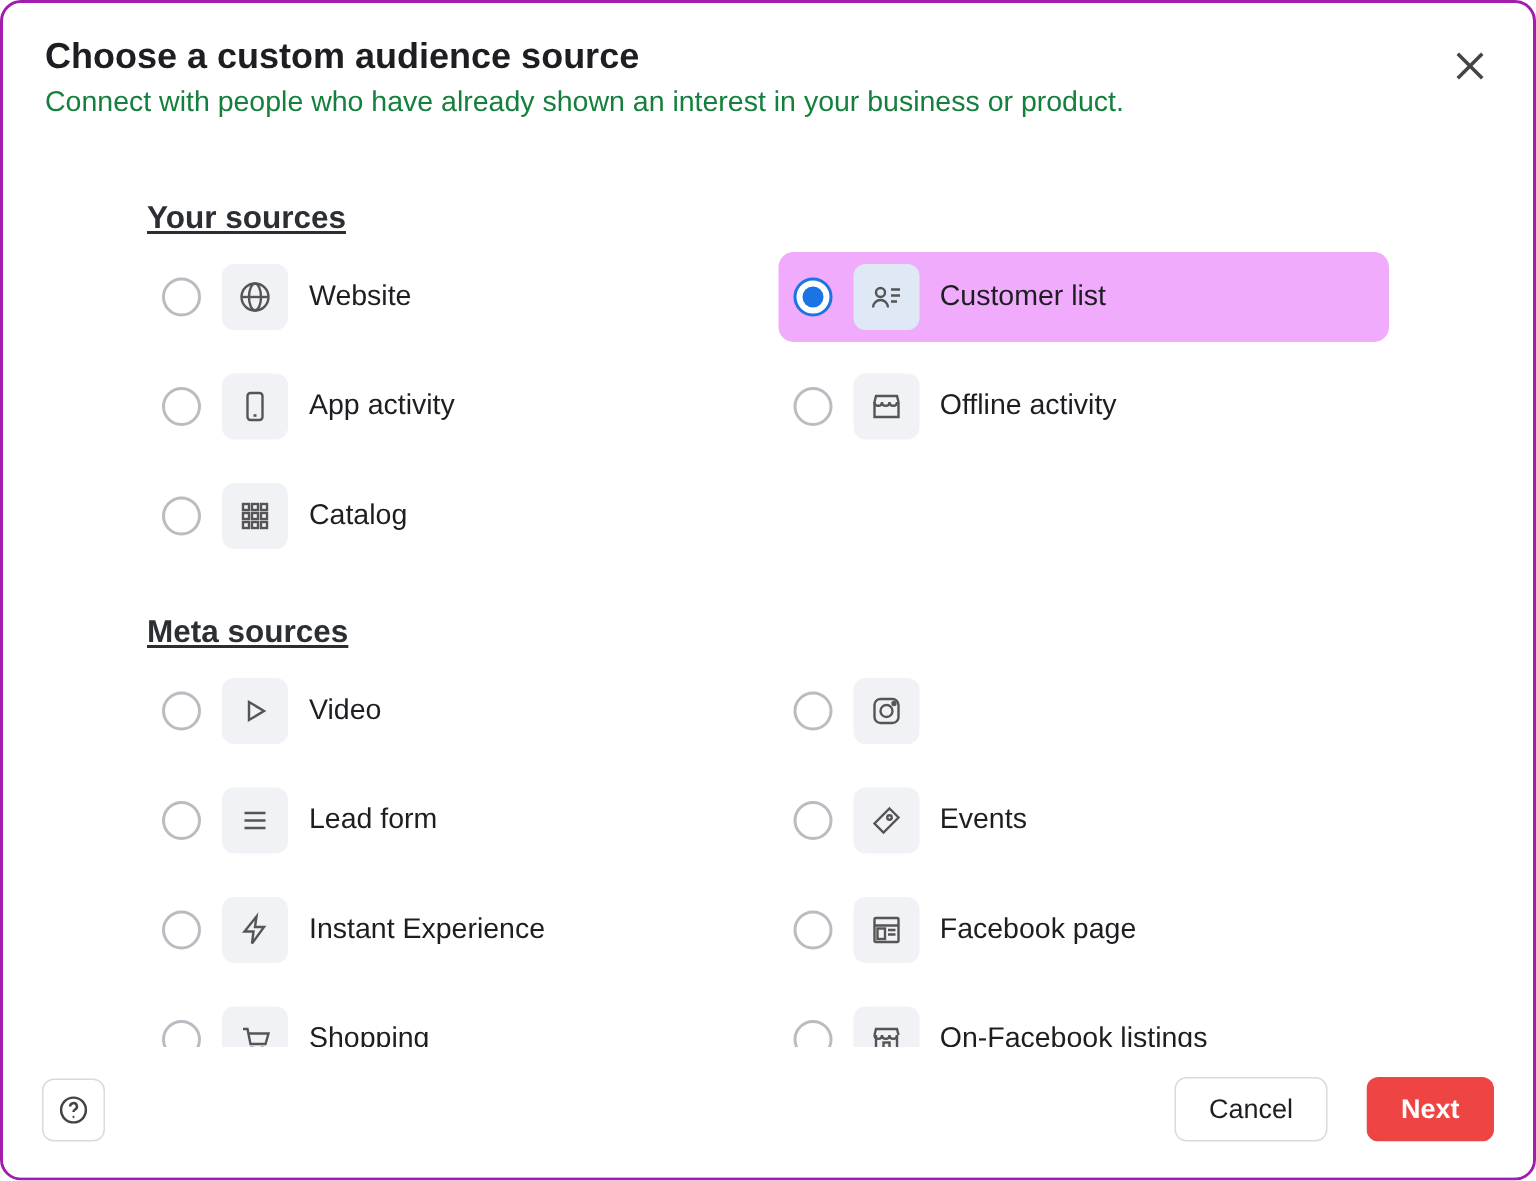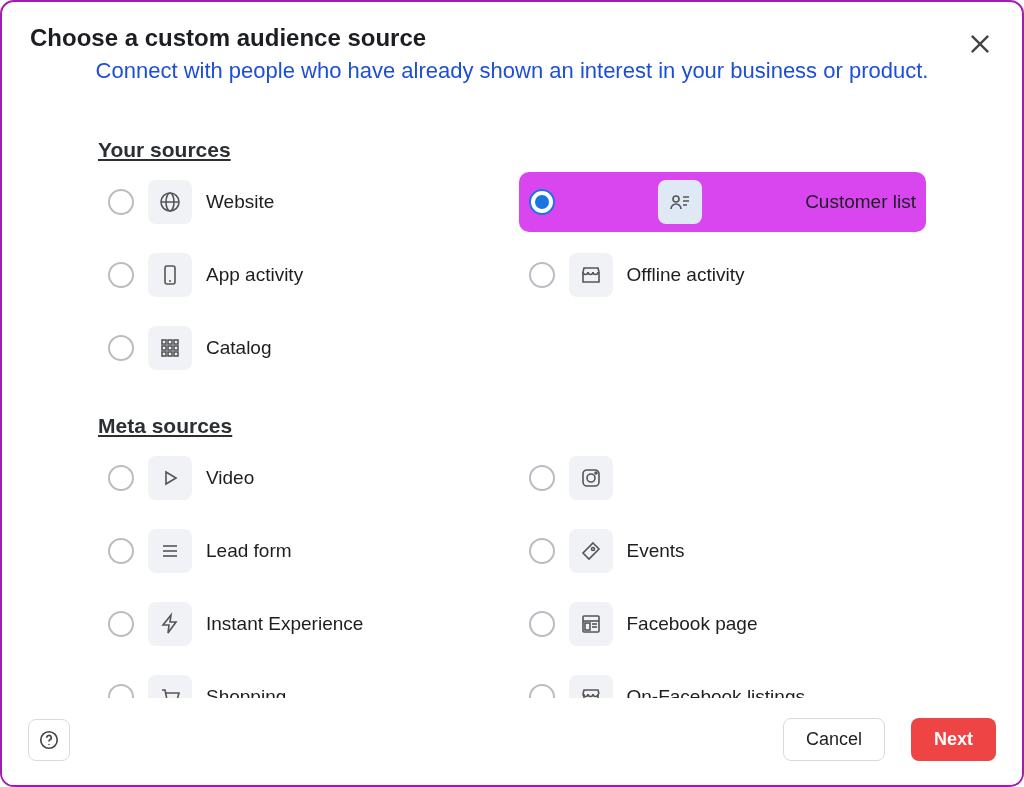--- a/index.html
+++ b/index.html
@@ -21,24 +21,23 @@
   .header {
     padding: 22px 28px 8px 28px;
   }
   .title {
     font-size: 24px;
     font-weight: 700;
     color: #1c1e21;
     margin: 0 0 6px 0;
   }
   .subtitle {
-    font-size: 22px;
-    color: #1d4ed8;
+    font-size: 19px;
+    color: #15803d;
     margin: 0;
-    text-align: center;
   }
   .close {
     position: absolute;
     top: 28px; right: 28px;
     width: 28px; height: 28px;
     cursor: pointer;
     color: #444;
   }
   .close svg { width: 100%; height: 100%; }
   .body {
@@ -60,22 +59,21 @@
   }
   .option {
     display: flex;
     align-items: center;
     padding: 8px 10px;
     border-radius: 10px;
     cursor: pointer;
     min-height: 58px;
   }
   .option.selected {
-    background: #d946ef;
-    justify-content: space-between;
+    background: #f0abfc;
   }
   .radio {
     width: 26px; height: 26px;
     border: 2px solid #b9bdc2;
     border-radius: 50%;
     display: flex; align-items: center; justify-content: center;
     flex-shrink: 0;
     background: #fff;
   }
   .option.selected .radio {

